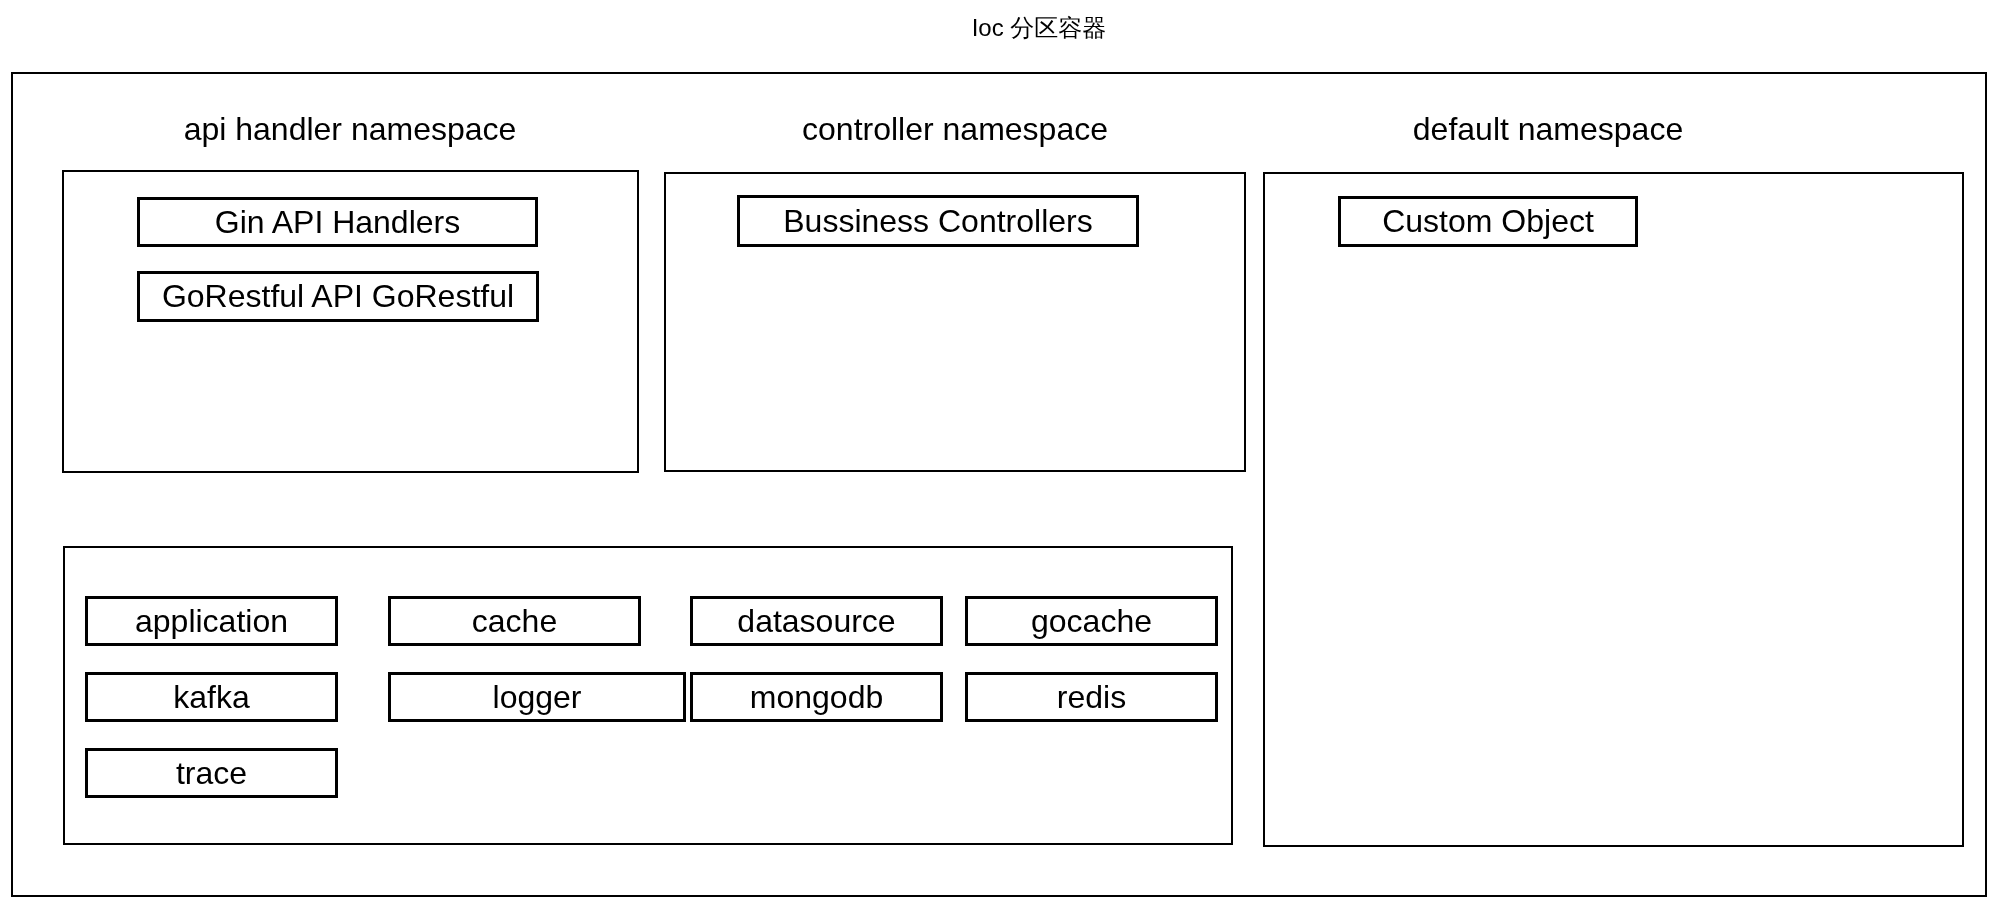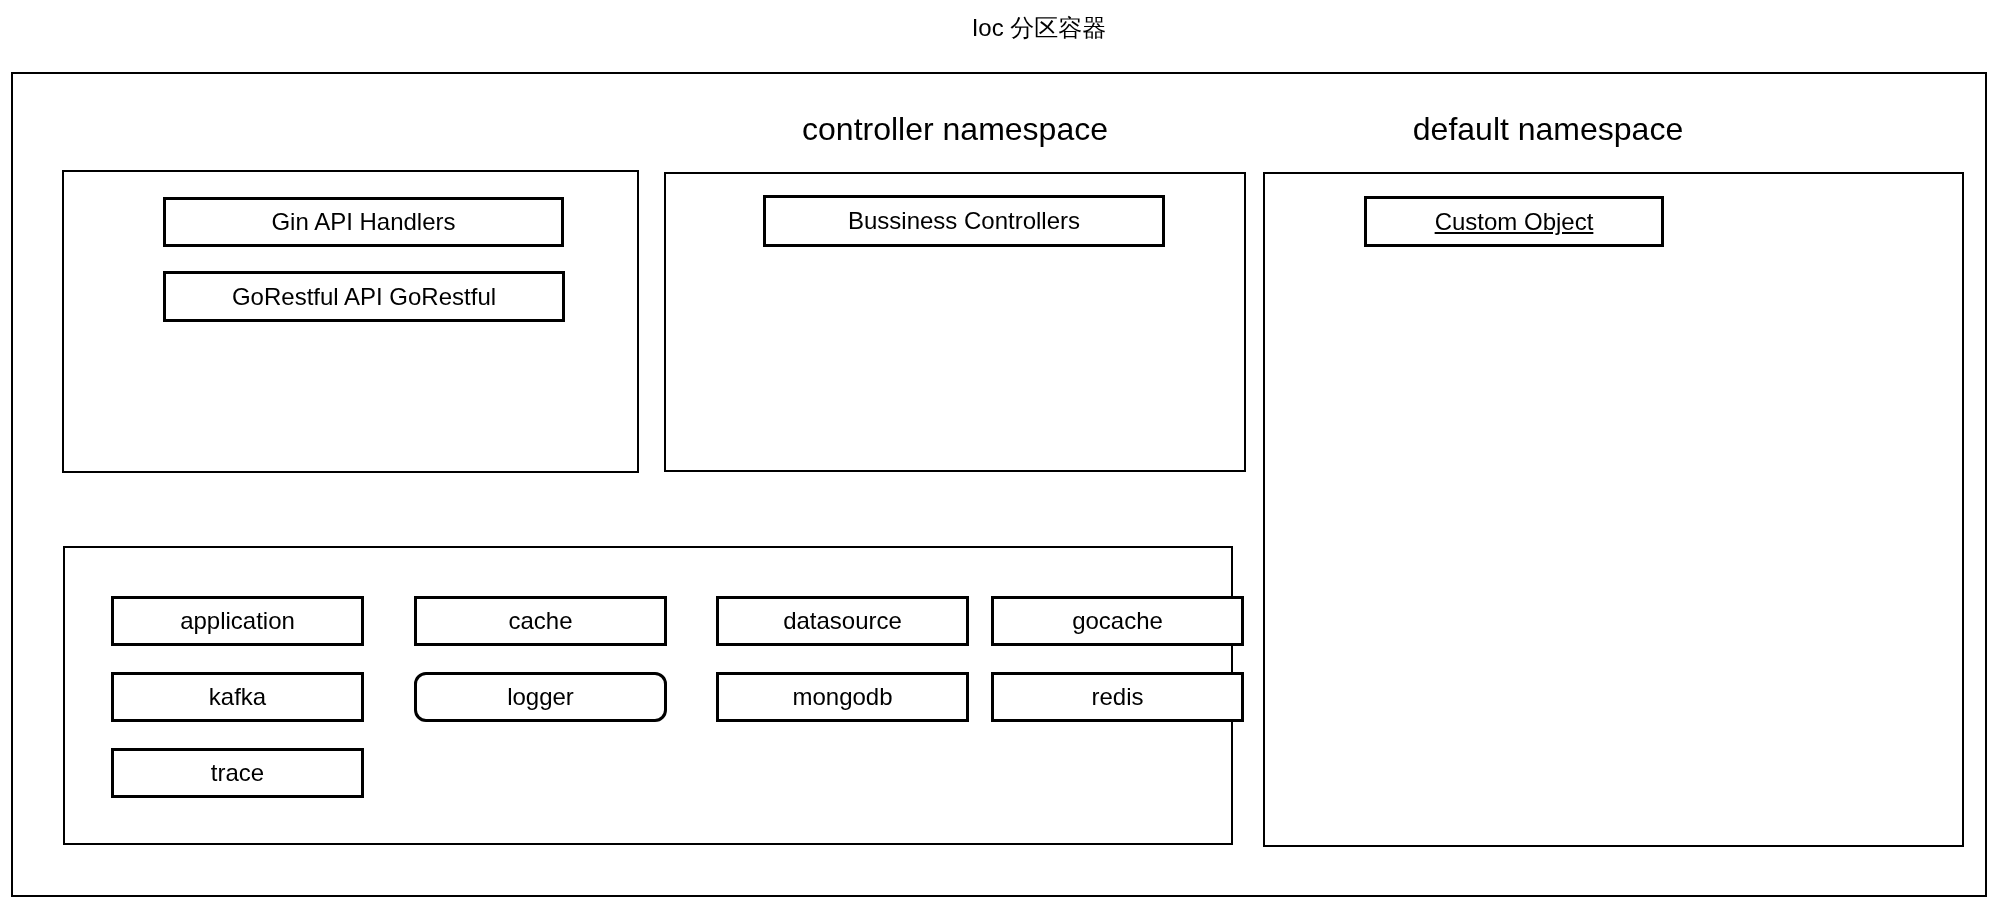--- a/index.html
+++ b/index.html
@@ -40,66 +40,66 @@
     background: var(--bg, #ffffff);
   }
   .item {
     position: absolute;
     border: 3px solid var(--line, #000000);
     box-sizing: border-box;
     background: var(--bg, #ffffff);
     display: flex;
     align-items: center;
     justify-content: center;
-    font-size: 24px;
+    font-size: 32px;
     white-space: nowrap;
-    margin-left: 26px;
   }
 
   
   .outer        { left: 11px;   top: 72px;  width: 1976px; height: 825px; }
 
   
   .api-label    { left: 62px;   top: 110px; width: 576px; }
   .api-box      { left: 62px;   top: 170px; width: 577px;  height: 303px; }
   .gin          { left: 137px;  top: 197px; width: 401px;  height: 50px; }
   .gorestful    { left: 137px;  top: 271px; width: 402px;  height: 51px; }
 
   
   .ctrl-label   { left: 664px;  top: 110px; width: 582px; }
   .ctrl-box     { left: 664px;  top: 172px; width: 582px;  height: 300px; }
   .bussiness    { left: 737px;  top: 195px; width: 402px;  height: 52px; }
 
   
   .def-label    { left: 1263px; top: 110px; width: 570px; }
   .def-box      { left: 1263px; top: 172px; width: 701px;  height: 675px; }
-  .custom       { left: 1338px; top: 196px; width: 300px;  height: 51px; text-decoration: underline; }
+  .custom       { left: 1338px; top: 196px; width: 300px;  height: 51px; }
 
   
   .cfg-label    { left: 63px;   top: 484px; width: 1170px; }
   .cfg-box      { left: 63px;   top: 546px; width: 1170px; height: 299px; }
   .application  { left: 85px;   top: 596px; width: 253px;  height: 50px; }
   .cache        { left: 388px;  top: 596px; width: 253px;  height: 50px; }
   .datasource   { left: 690px;  top: 596px; width: 253px;  height: 50px; }
   .gocache      { left: 965px;  top: 596px; width: 253px;  height: 50px; }
   .kafka        { left: 85px;   top: 672px; width: 253px;  height: 50px; }
-  .logger       { left: 388px;  top: 672px; width: 253px;  height: 50px; border-radius: 12px; }
+  .logger       { left: 388px;  top: 672px; width: 298px;  height: 50px; }
   .mongodb      { left: 690px;  top: 672px; width: 253px;  height: 50px; }
   .redis        { left: 965px;  top: 672px; width: 253px;  height: 50px; }
   .trace        { left: 85px;   top: 748px; width: 253px;  height: 50px; }
 </style>
 </head>
 <body>
 
 <div class="canvas">
 
   <div class="title">Ioc 分区容器</div>
 
   <div class="frame outer"></div>
 
+  <div class="ns-label api-label">api handler namespace</div>
   <div class="frame api-box"></div>
   <div class="item gin">Gin API Handlers</div>
   <div class="item gorestful">GoRestful API GoRestful</div>
 
   <div class="ns-label ctrl-label">controller namespace</div>
   <div class="frame ctrl-box"></div>
   <div class="item bussiness">Bussiness Controllers</div>
 
   <div class="ns-label def-label">default namespace</div>
   <div class="frame def-box"></div>

